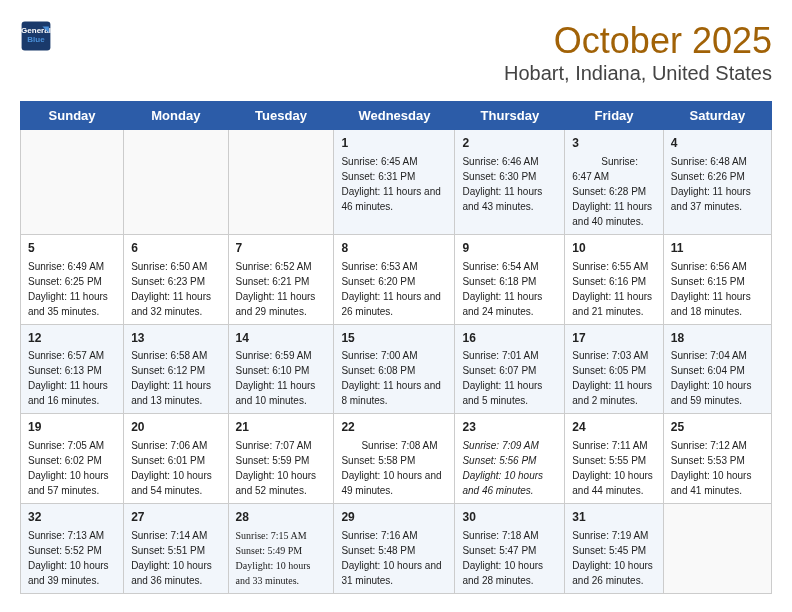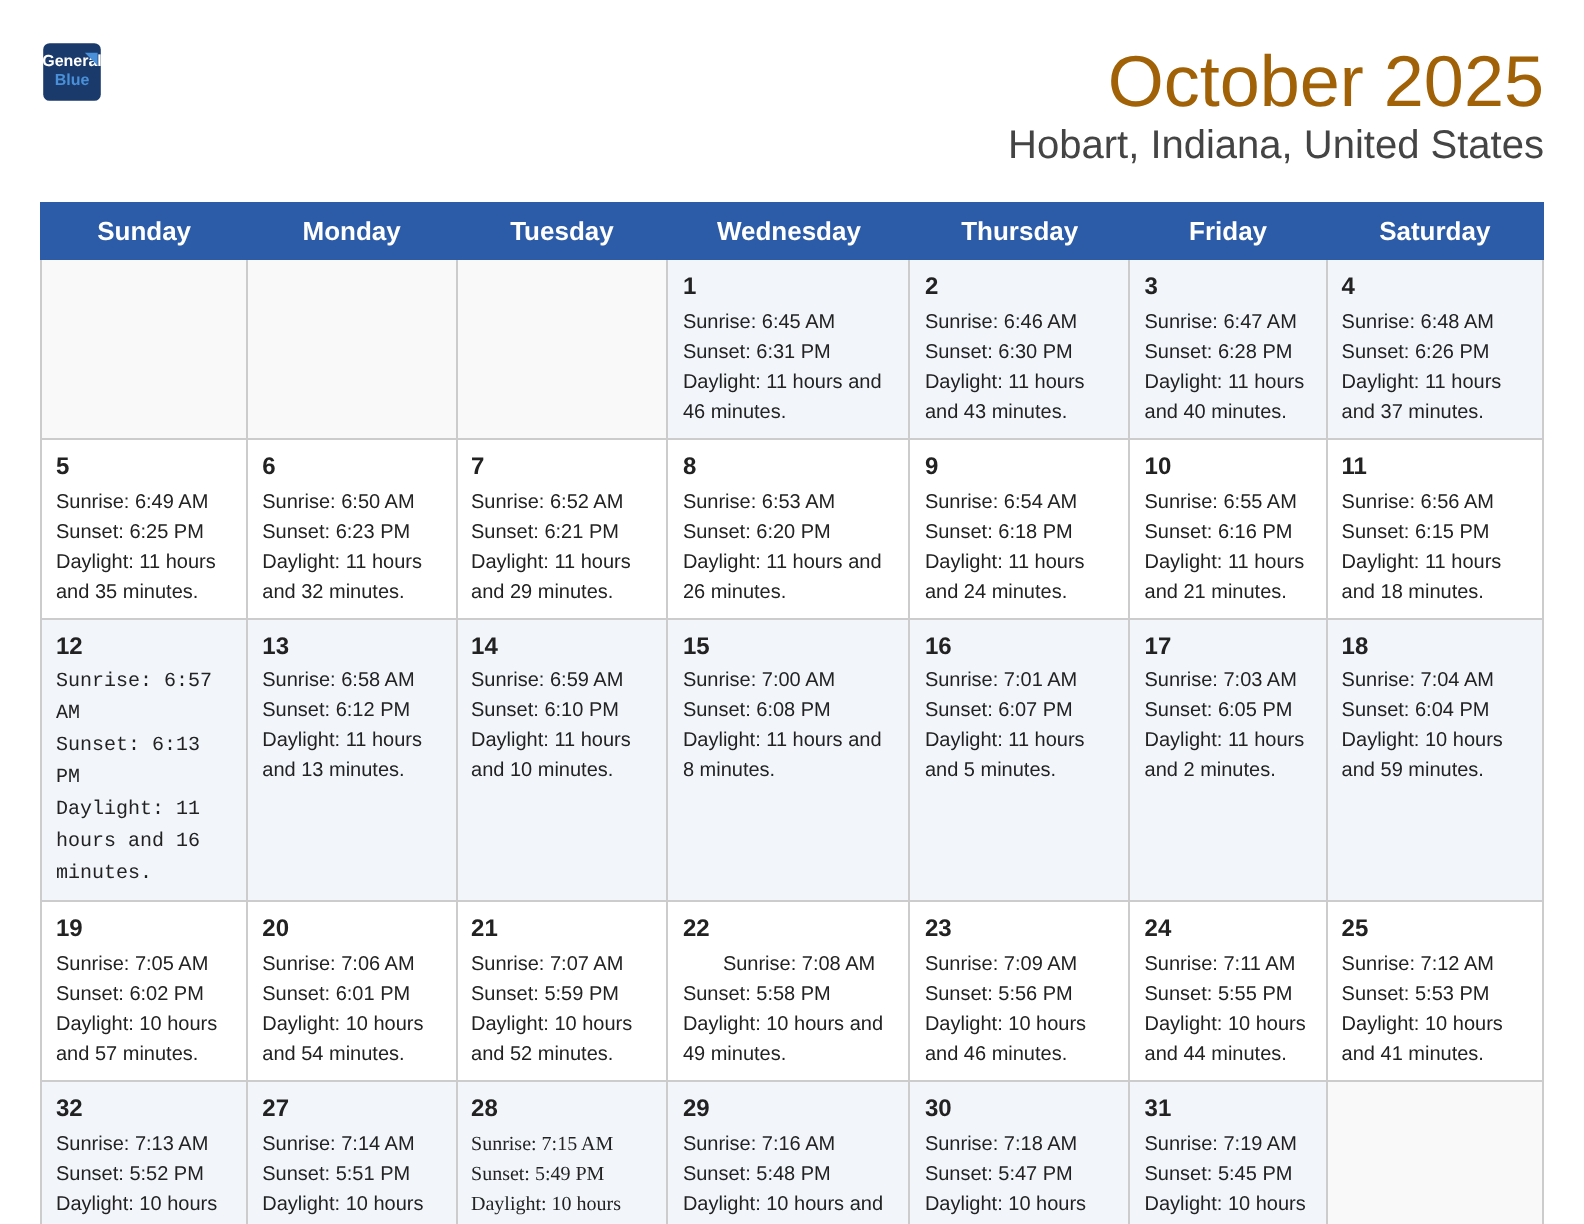--- a/index.html
+++ b/index.html
@@ -115,21 +115,21 @@
   <tr>
         <td class="empty-cell"></td>
         <td class="empty-cell"></td>
         <td class="empty-cell"></td>
         <td><span class="day-number">1</span><span class="day-info" style="white-space: pre-line;">Sunrise: 6:45 AM
 Sunset: 6:31 PM
 Daylight: 11 hours and 46 minutes.</span></td>
         <td><span class="day-number">2</span><span class="day-info" style="white-space: pre-line;">Sunrise: 6:46 AM
 Sunset: 6:30 PM
 Daylight: 11 hours and 43 minutes.</span></td>
-        <td><span class="day-number">3</span><span class="day-info" style="white-space: pre-line;">Sunrise: 6:47 AM
+        <td><span class="day-number">3</span><span class="day-info" style="white-space: pre-line; margin-left: 29px;">Sunrise: 6:47 AM
 Sunset: 6:28 PM
 Daylight: 11 hours and 40 minutes.</span></td>
         <td><span class="day-number">4</span><span class="day-info" style="white-space: pre-line;">Sunrise: 6:48 AM
 Sunset: 6:26 PM
 Daylight: 11 hours and 37 minutes.</span></td>
       </tr>
       <tr>
         <td><span class="day-number">5</span><span class="day-info" style="white-space: pre-line;">Sunrise: 6:49 AM
 Sunset: 6:25 PM
 Daylight: 11 hours and 35 minutes.</span></td>
@@ -146,21 +146,21 @@
 Sunset: 6:18 PM
 Daylight: 11 hours and 24 minutes.</span></td>
         <td><span class="day-number">10</span><span class="day-info" style="white-space: pre-line;">Sunrise: 6:55 AM
 Sunset: 6:16 PM
 Daylight: 11 hours and 21 minutes.</span></td>
         <td><span class="day-number">11</span><span class="day-info" style="white-space: pre-line;">Sunrise: 6:56 AM
 Sunset: 6:15 PM
 Daylight: 11 hours and 18 minutes.</span></td>
       </tr>
       <tr>
-        <td><span class="day-number">12</span><span class="day-info" style="white-space: pre-line; font-family: Liberation Mono, monospace;">Sunrise: 6:57 AM
+        <td><span class="day-number">12</span><span class="day-info" style="white-space: pre-line;">Sunrise: 6:57 AM
 Sunset: 6:13 PM
 Daylight: 11 hours and 16 minutes.</span></td>
         <td><span class="day-number">13</span><span class="day-info" style="white-space: pre-line;">Sunrise: 6:58 AM
 Sunset: 6:12 PM
 Daylight: 11 hours and 13 minutes.</span></td>
         <td><span class="day-number">14</span><span class="day-info" style="white-space: pre-line; text-align: right;">Sunrise: 6:59 AM
 Sunset: 6:10 PM
 Daylight: 11 hours and 10 minutes.</span></td>
         <td><span class="day-number">15</span><span class="day-info" style="white-space: pre-line;">Sunrise: 7:00 AM
 Sunset: 6:08 PM
@@ -181,21 +181,21 @@
 Daylight: 10 hours and 57 minutes.</span></td>
         <td><span class="day-number">20</span><span class="day-info" style="white-space: pre-line;">Sunrise: 7:06 AM
 Sunset: 6:01 PM
 Daylight: 10 hours and 54 minutes.</span></td>
         <td><span class="day-number">21</span><span class="day-info" style="white-space: pre-line;">Sunrise: 7:07 AM
 Sunset: 5:59 PM
 Daylight: 10 hours and 52 minutes.</span></td>
         <td><span class="day-number">22</span><span class="day-info" style="white-space: pre-line; margin-left: 20px;">Sunrise: 7:08 AM
 Sunset: 5:58 PM
 Daylight: 10 hours and 49 minutes.</span></td>
-        <td><span class="day-number">23</span><span class="day-info" style="white-space: pre-line;">Sunrise: 7:09 AM
+        <td><span class="day-number">23</span><span class="day-info" style="white-space: pre-line; font-style: italic;">Sunrise: 7:09 AM
 Sunset: 5:56 PM
 Daylight: 10 hours and 46 minutes.</span></td>
         <td><span class="day-number">24</span><span class="day-info" style="white-space: pre-line;">Sunrise: 7:11 AM
 Sunset: 5:55 PM
 Daylight: 10 hours and 44 minutes.</span></td>
         <td><span class="day-number">25</span><span class="day-info" style="white-space: pre-line;">Sunrise: 7:12 AM
 Sunset: 5:53 PM
 Daylight: 10 hours and 41 minutes.</span></td>
       </tr>
       <tr>

